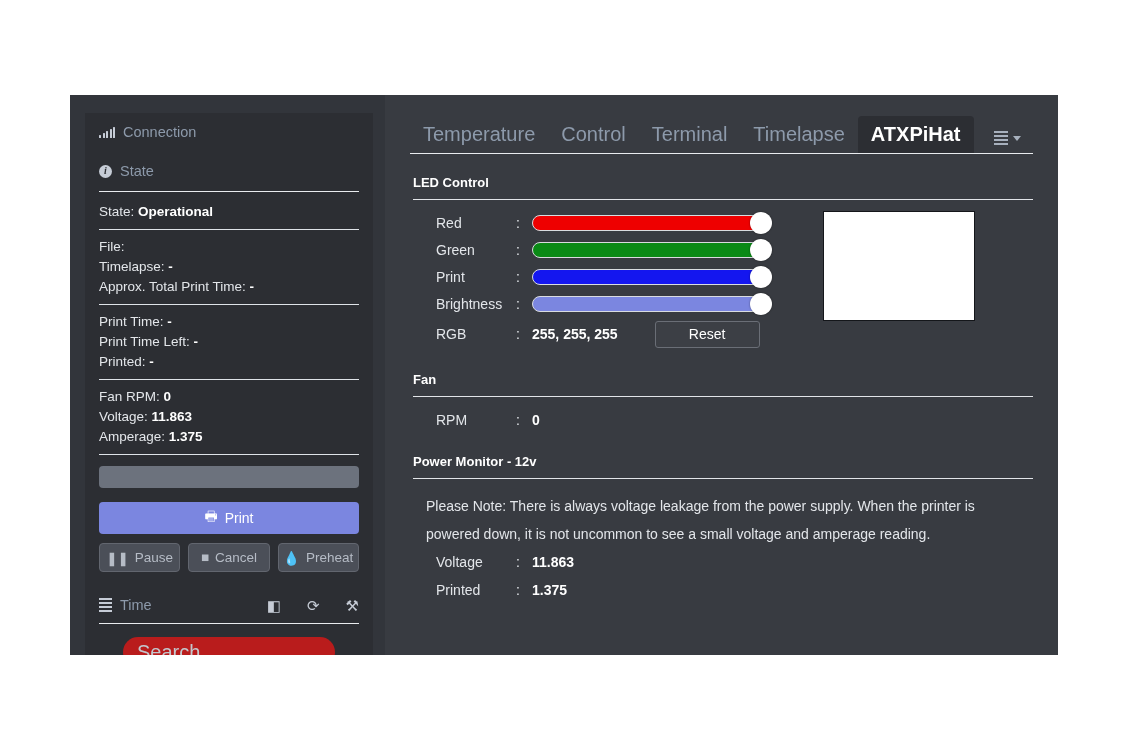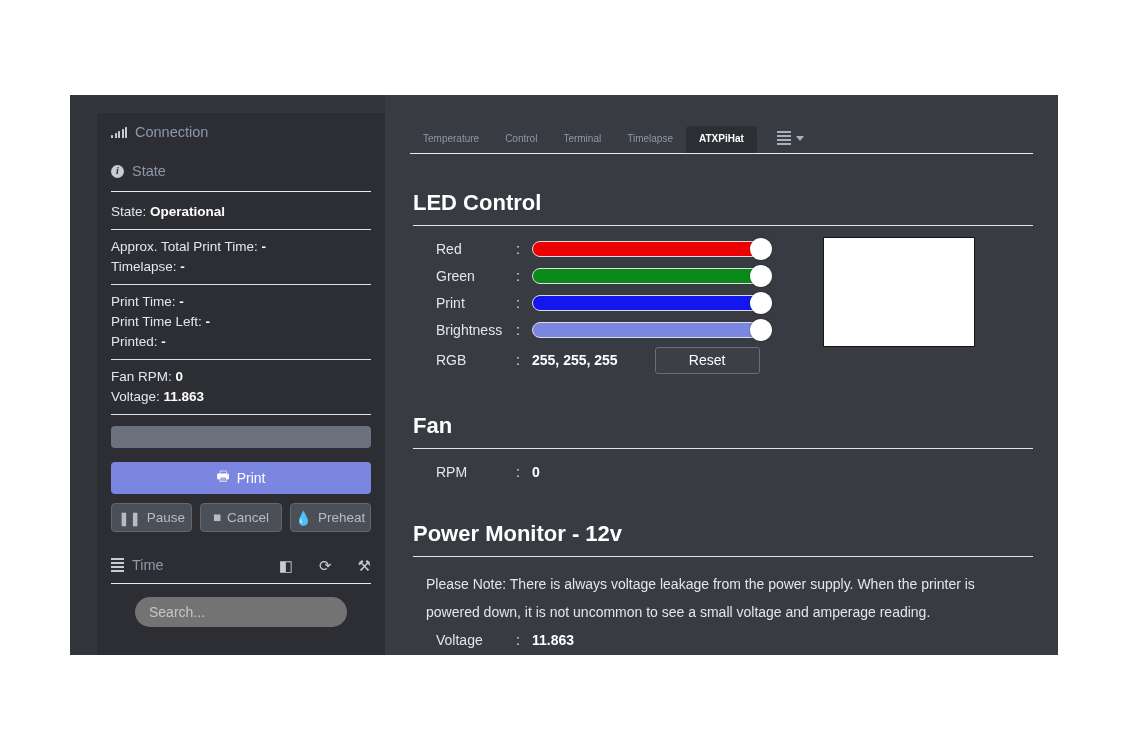--- a/index.html
+++ b/index.html
@@ -15,21 +15,21 @@
     position: absolute;
     left: 70px; top: 95px;
     width: 988px; height: 560px;
     background: #32353b;
     overflow: hidden;
   }
 
   
   #sidebar {
     position: absolute;
-    left: 12px; top: 0;
+    left: 0; top: 0;
     width: 315px; height: 100%;
     background: #32353b;
     padding: 0;
   }
   #sidebar-inner {
     position: absolute;
     left: 15px; top: 18px;
     width: 288px; height: 542px;
     background: #2c2e33;
     padding: 0 14px;
@@ -123,44 +123,44 @@
     color: #8d9aab;
     font-size: 14.5px;
     gap: 8px;
   }
   .files-actions { margin-left: auto; display: flex; align-items: center; gap: 26px; }
   .files-actions span { color: #c6ccd6; font-size: 15px; line-height: 1; }
 
   .search-wrap { padding: 13px 24px 0 24px; }
   .search-input {
     width: 100%; height: 30px;
-    background: #737373;
+    background: #b91c1c;
     border: none; border-radius: 15px;
     padding: 8px 14px;
     color: #ffffff;
-    font-size: 14px;
+    font-size: 20px;
     font-family: "Liberation Sans", sans-serif;
     outline: none;
   }
   .search-input::placeholder { color: #c3c7cd; }
 
   
   #content {
     position: absolute;
     left: 315px; top: 0;
     right: 0; bottom: 0;
     background: #383b41;
     padding: 20px 25px 0 25px;
   }
 
   .tabs { display: flex; align-items: flex-end; height: 38px; }
   .tab {
     padding: 8px 13px 9px 13px;
     color: #8d9aab;
-    font-size: 10px;
+    font-size: 20px;
     line-height: 1;
     cursor: pointer;
     border-radius: 4px 4px 0 0;
     white-space: nowrap;
   }
   .tab.active {
     background: #2c2e33;
     color: #ffffff;
     font-weight: bold;
   }
@@ -175,23 +175,23 @@
   .caret {
     width: 0; height: 0;
     border-left: 4px solid transparent;
     border-right: 4px solid transparent;
     border-top: 5px solid #a7b0bd;
   }
   .tabs-underline { height: 1px; background: #e9ecef; }
 
   .section-title {
     color: #ffffff;
-    font-size: 22px;
+    font-size: 13px;
     font-weight: bold;
-    margin: 36px 0 0 3px;
+    margin: 21px 0 0 3px;
   }
   .section-rule {
     height: 1px; background: #e1e4e8;
     margin: 9px 0 0 3px;
   }
 
   .field-row {
     display: flex; align-items: center;
     height: 27px;
     font-size: 14px;
@@ -282,27 +282,31 @@
 
       <div class="state-body">
         <div class="state-line">
           <span>State:</span>
           <b>Operational</b>
         </div>
 
         <div class="divider-thin"></div>
 
         <div class="state-line">
+          <span>File:</span>
+          <b></b>
+        </div>
+        <div class="state-line">
+          <span>Timelapse:</span>
+          <b>-</b>
+        </div>
+        <div class="state-line">
           <span>Approx. Total Print Time:</span>
           <b>-</b>
         </div>
-        <div class="state-line">
-          <span>Timelapse:</span>
-          <b>-</b>
-        </div>
 
         <div class="divider-thin"></div>
 
         <div class="state-line">
           <span>Print Time:</span>
           <b>-</b>
         </div>
         <div class="state-line">
           <span>Print Time Left:</span>
           <b>-</b>
@@ -314,20 +318,24 @@
 
         <div class="divider-thin"></div>
 
         <div class="state-line">
           <span>Fan RPM:</span>
           <b>0</b>
         </div>
         <div class="state-line">
           <span>Voltage:</span>
           <b>11.863</b>
+        </div>
+        <div class="state-line">
+          <span>Amperage:</span>
+          <b>1.375</b>
         </div>
 
         <div class="divider-thin"></div>
 
         <div class="progress-bar">
           <span></span>
         </div>
 
         <button class="btn-print">
           <span>🖶</span>

